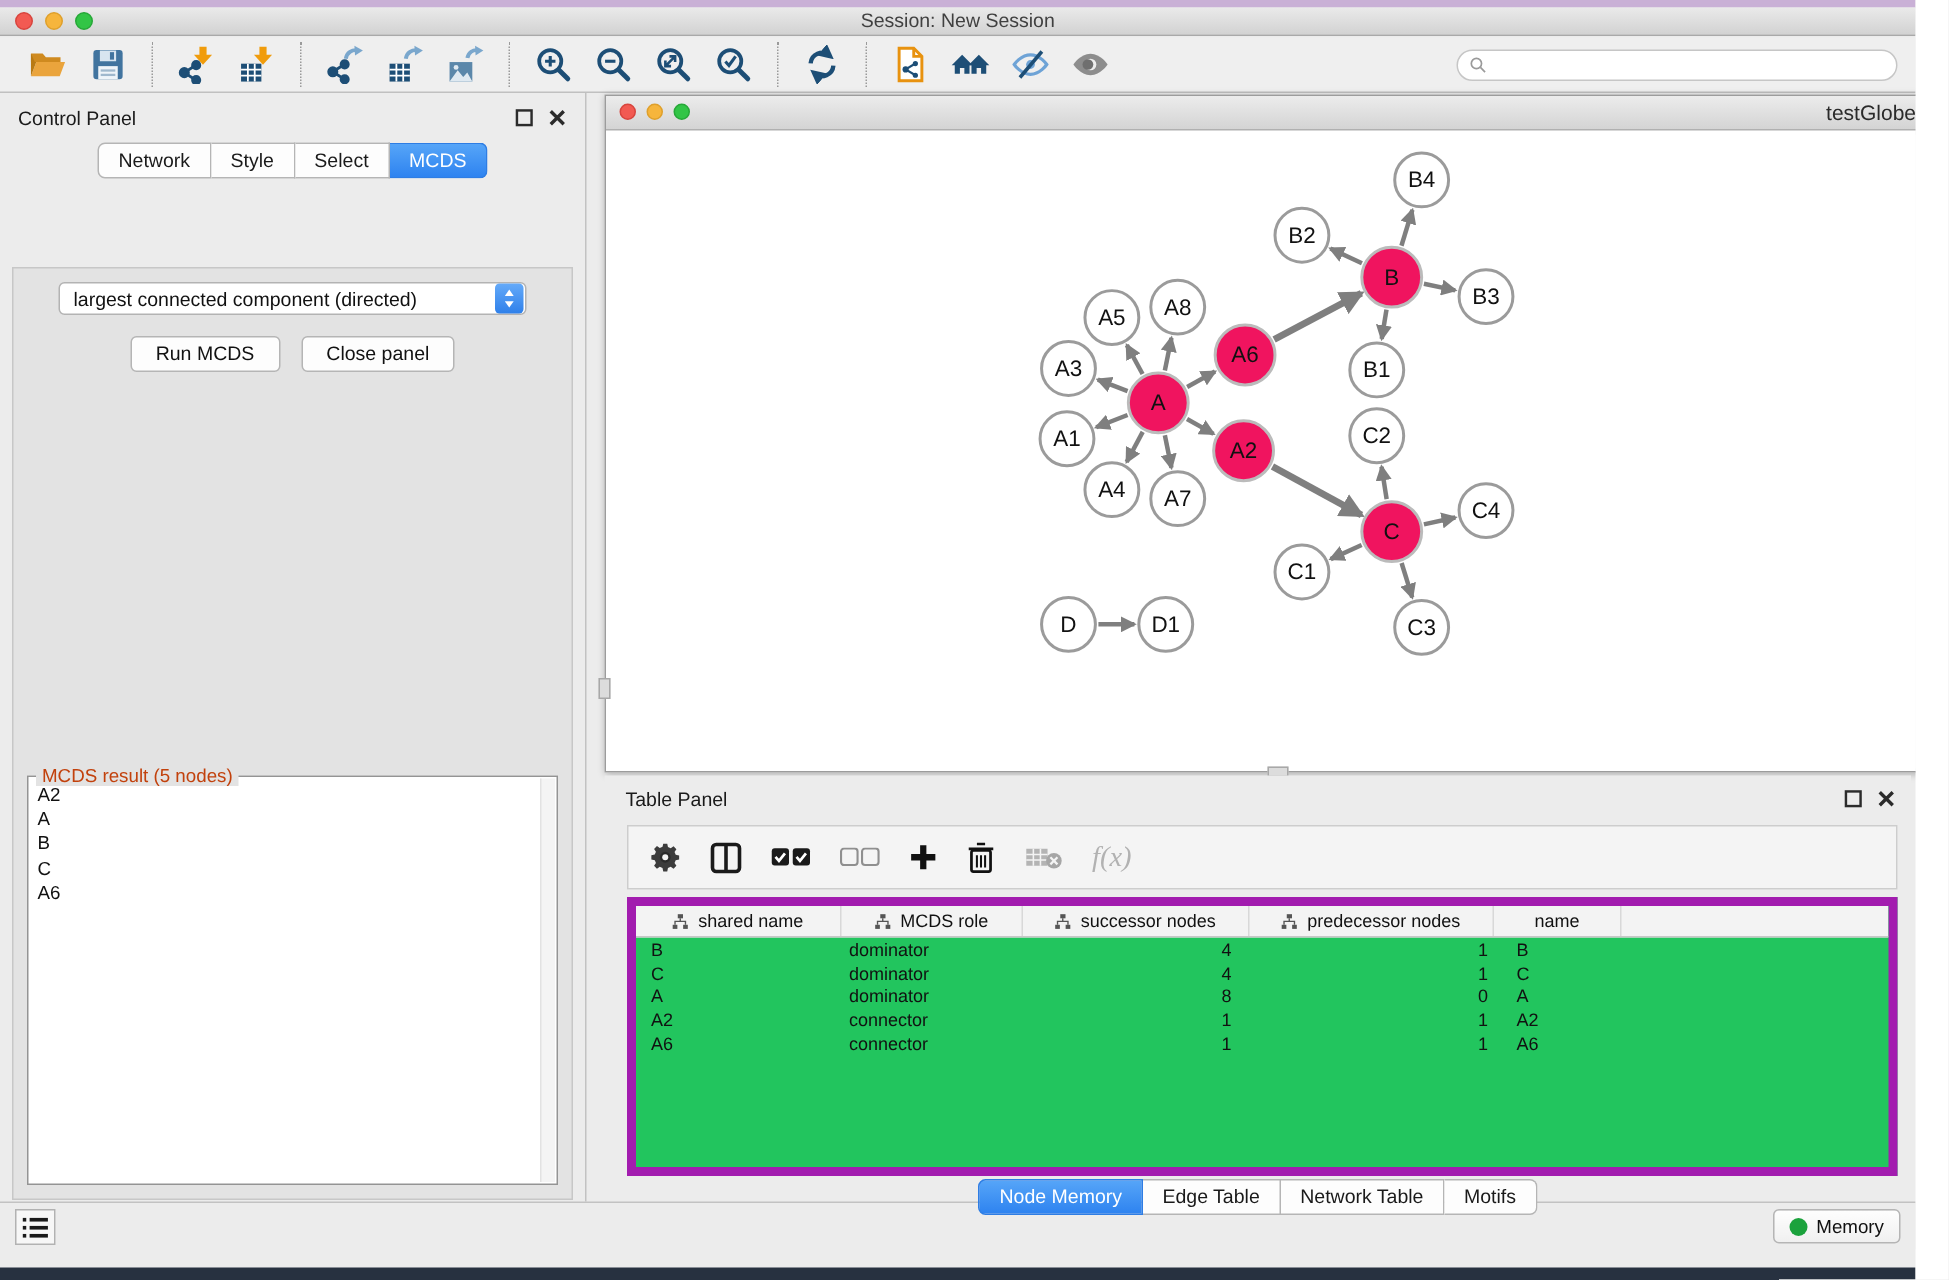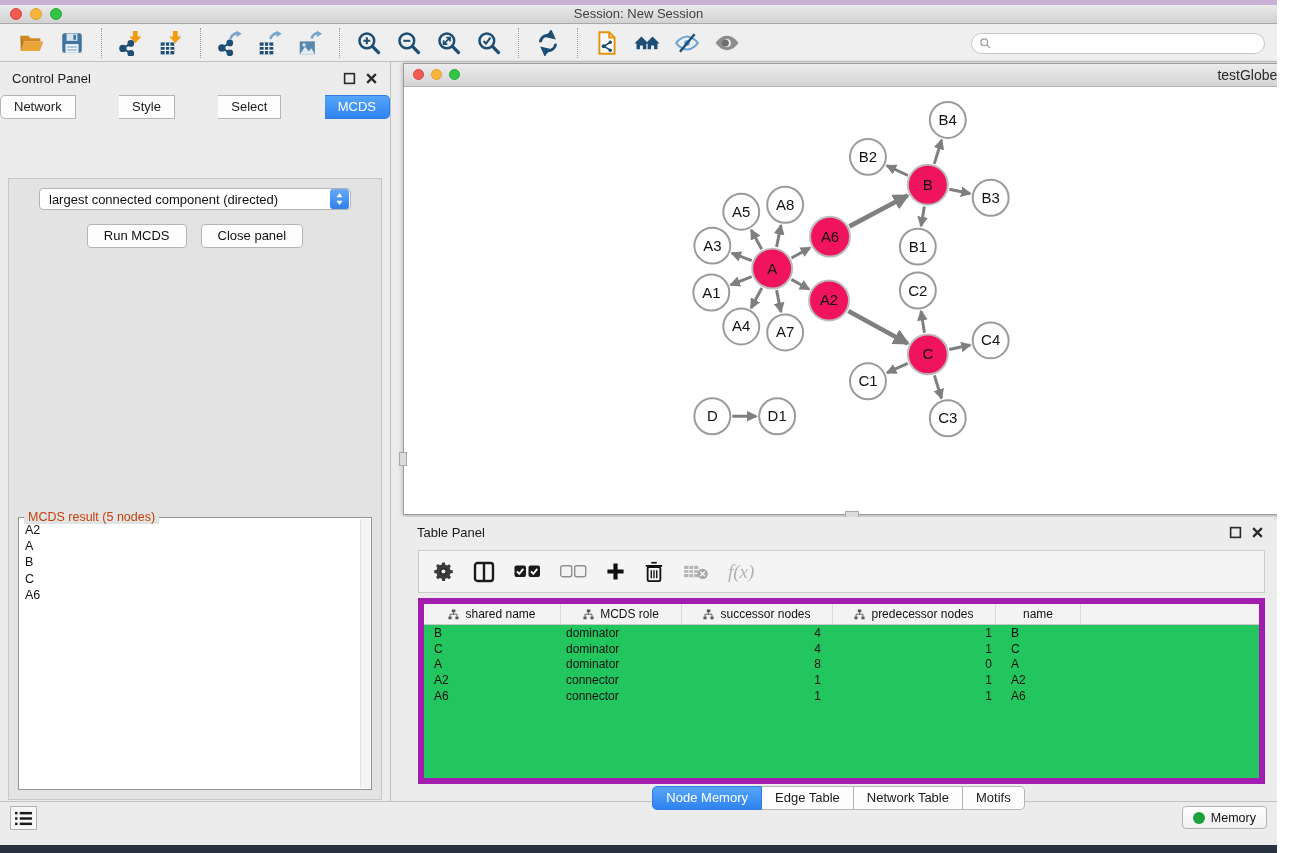--- a/index.html
+++ b/index.html
@@ -35,21 +35,21 @@
   
   .panel-head { display:flex; align-items:center; font-size:13px; color:#1a1a1a; }
   .panel-head .sp { flex:1; }
   .win-ico { width:13px; height:13px; margin-left:9px; display:inline-flex; }
   .win-ico svg { width:100%; height:100%; }
 
   
   .control-panel { position:absolute; left:0; top:62px; width:391px; height:751px; background:#ececec;
     border-right:1px solid #c2c2c2; }
   .control-panel .panel-head { padding:9px 12px 0 12px; }
-  .seg-tabs { display:flex; justify-content:space-between; margin-top:9px; position:relative; z-index:2; }
+  .seg-tabs { display:flex; justify-content:center; margin-top:9px; position:relative; z-index:2; }
   .seg-tab { border:1px solid #b5b5b5; border-left:none; background:#fdfdfd; color:#1a1a1a;
     font-size:13px; padding:3px 13px 4px; cursor:default; }
   .seg-tab:first-child { border-left:1px solid #b5b5b5; border-radius:5px 0 0 5px; }
   .seg-tab:last-child { border-radius:0 5px 5px 0; }
   .seg-tab.selected { background:linear-gradient(#56a5f8,#2e83f0); border-color:#2e7de4; color:#fff; }
   .cp-body { position:absolute; top:116px; left:8px; right:8px; bottom:13px;
     background:#e3e3e3; border:1px solid #c7c7c7; }
   .opt-label { text-align:center; margin-top:20px; font-size:13px; color:#111; }
   .dropdown { margin:9px auto 0; width:312px; height:22px; background:#fff; border:1px solid #b3b3b3;
     border-radius:4px; display:flex; align-items:center; }

